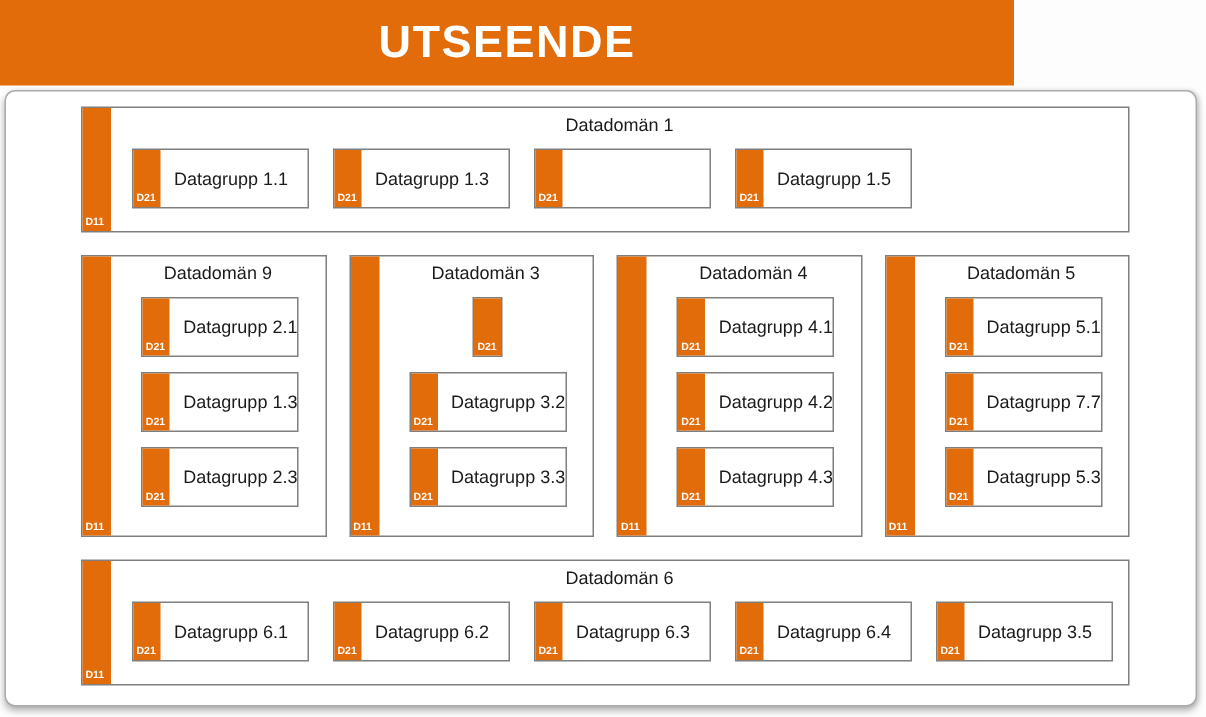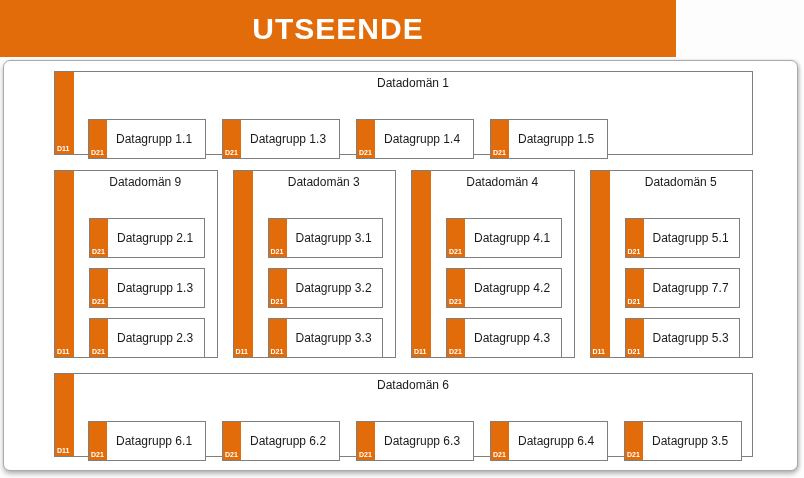--- a/index.html
+++ b/index.html
@@ -74,40 +74,40 @@
     color: #ffffff;
     font-size: 7px;
     font-weight: 700;
     line-height: 1;
   }
   .dcontent {
     flex: 1;
     display: flex;
     flex-direction: column;
     min-width: 0;
-    gap: 20px;
   }
   .dtitle {
     text-align: center;
     font-size: 12px;
     color: #1a1a1a;
     padding-top: 5px;
     line-height: 1.1;
   }
 
   
   .groups { display: flex; }
   .domain.horizontal .groups {
     gap: 16px;
     margin: 9px 0 0 14px;
   }
   .domain.vertical .groups {
     flex-direction: column;
     gap: 10px;
     margin: 9px 12px 0 15px;
+    align-items: center;
   }
   .group {
     box-sizing: border-box;
     border: 1px solid #7f7f7f;
     background: #ffffff;
     height: 40px;
     display: flex;
     flex: none;
   }
   .domain.horizontal .group { width: 118px; }
@@ -158,21 +158,20 @@
               <div class="group">
                 <div class="gbar">
                   <span>D21</span>
                 </div>
                 <div class="glabel">Datagrupp 1.3</div>
               </div>
               <div class="group">
                 <div class="gbar">
                   <span>D21</span>
                 </div>
-                <div class="glabel">Datagrupp 1.4</div>
               </div>
               <div class="group">
                 <div class="gbar">
                   <span>D21</span>
                 </div>
                 <div class="glabel">Datagrupp 1.5</div>
               </div>
             </div>
           </div>
         </div>
@@ -210,21 +209,20 @@
           <div class="dbar">
             <span>D11</span>
           </div>
           <div class="dcontent">
             <div class="dtitle">Datadomän 3</div>
             <div class="groups">
               <div class="group">
                 <div class="gbar">
                   <span>D21</span>
                 </div>
-                <div class="glabel">Datagrupp 3.1</div>
               </div>
               <div class="group">
                 <div class="gbar">
                   <span>D21</span>
                 </div>
                 <div class="glabel">Datagrupp 3.2</div>
               </div>
               <div class="group">
                 <div class="gbar">
                   <span>D21</span>

